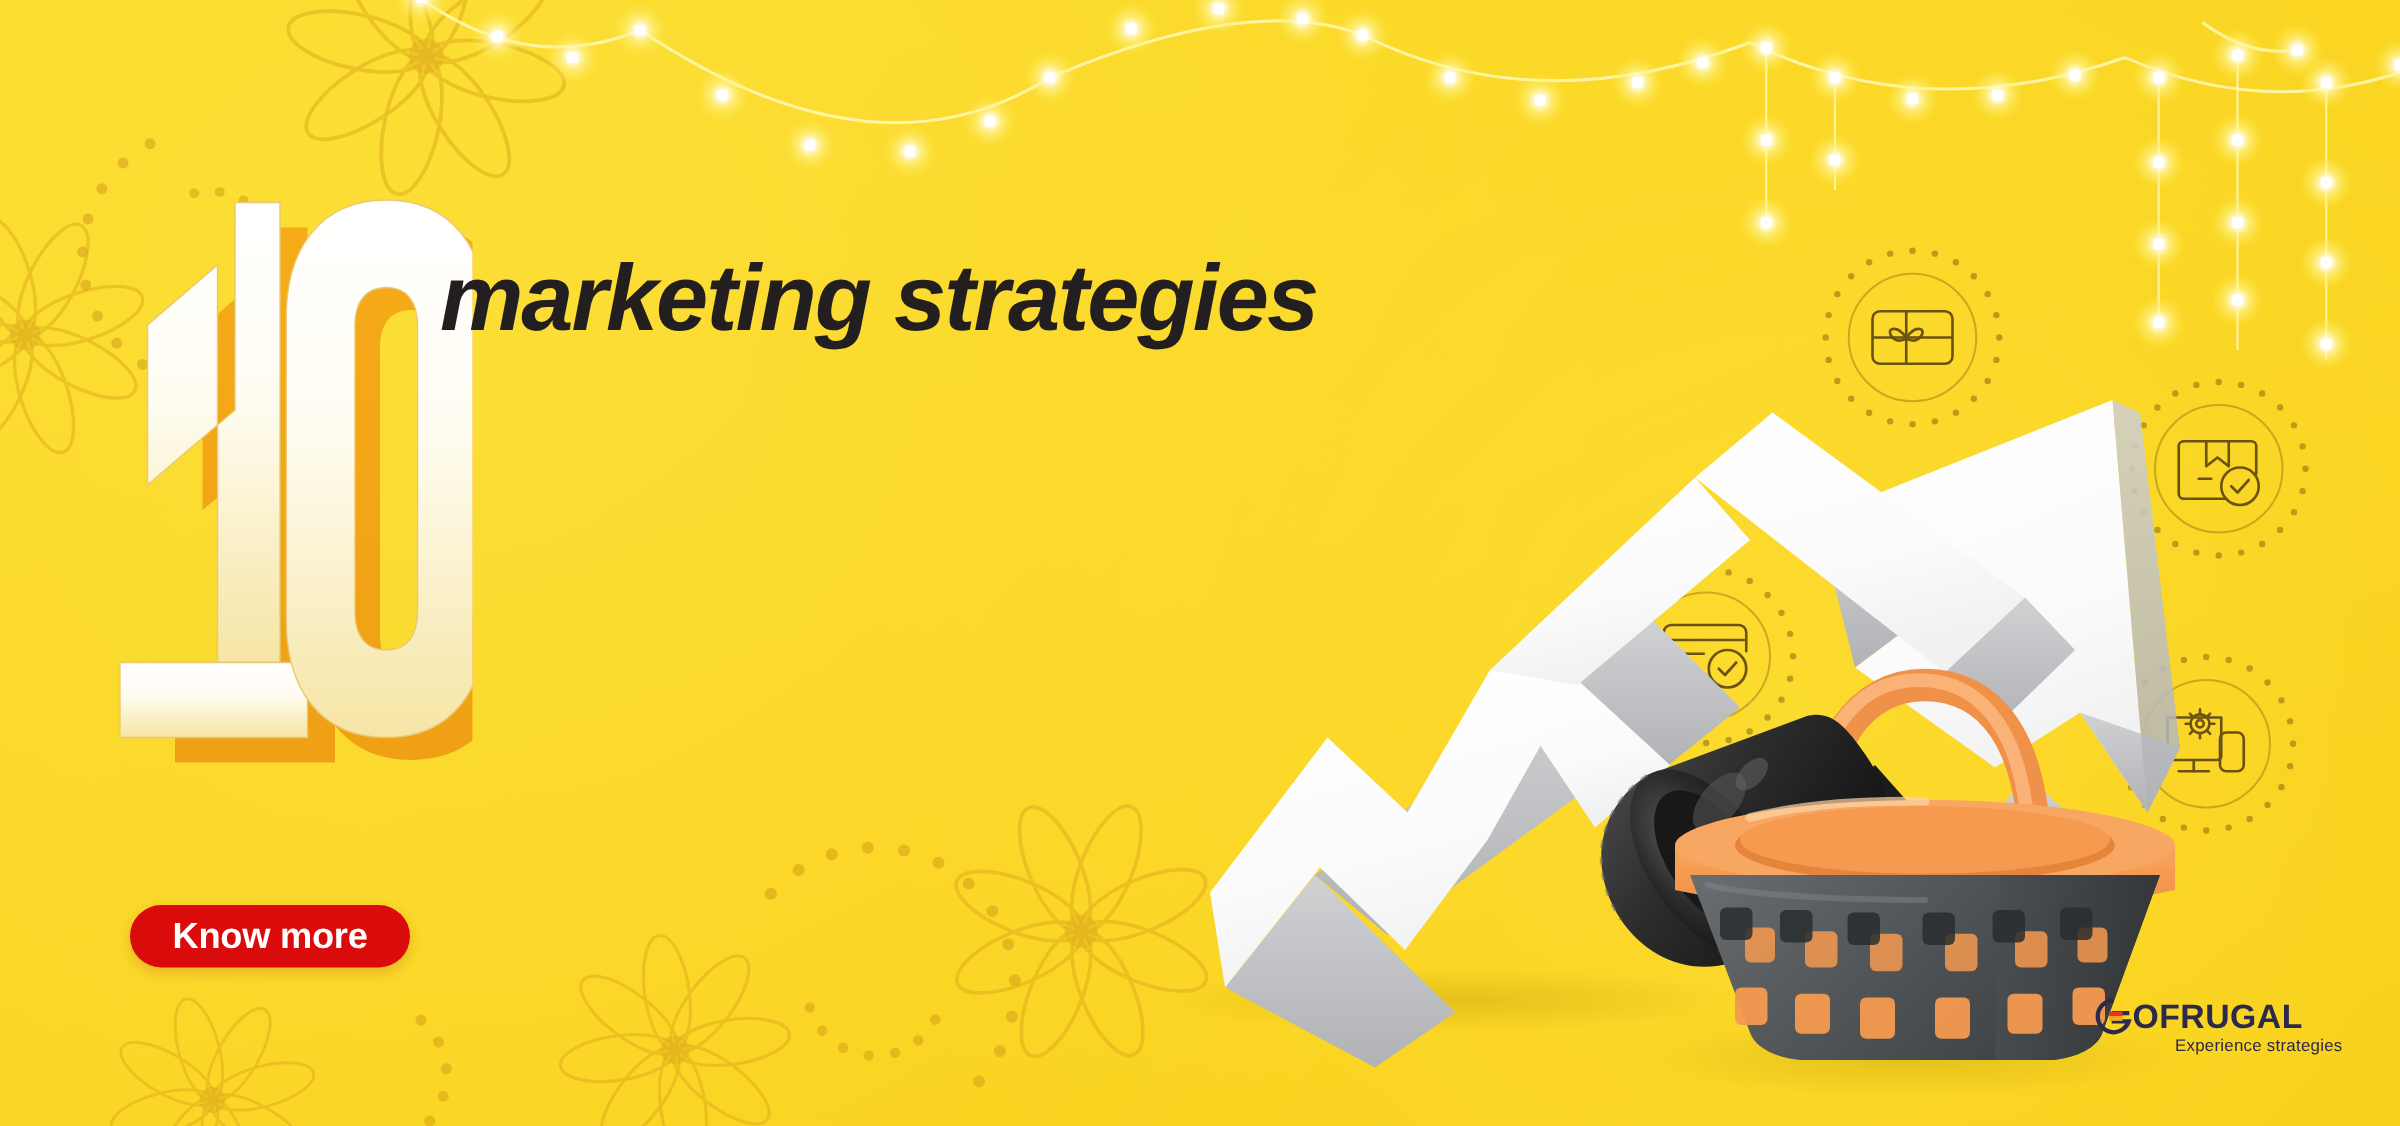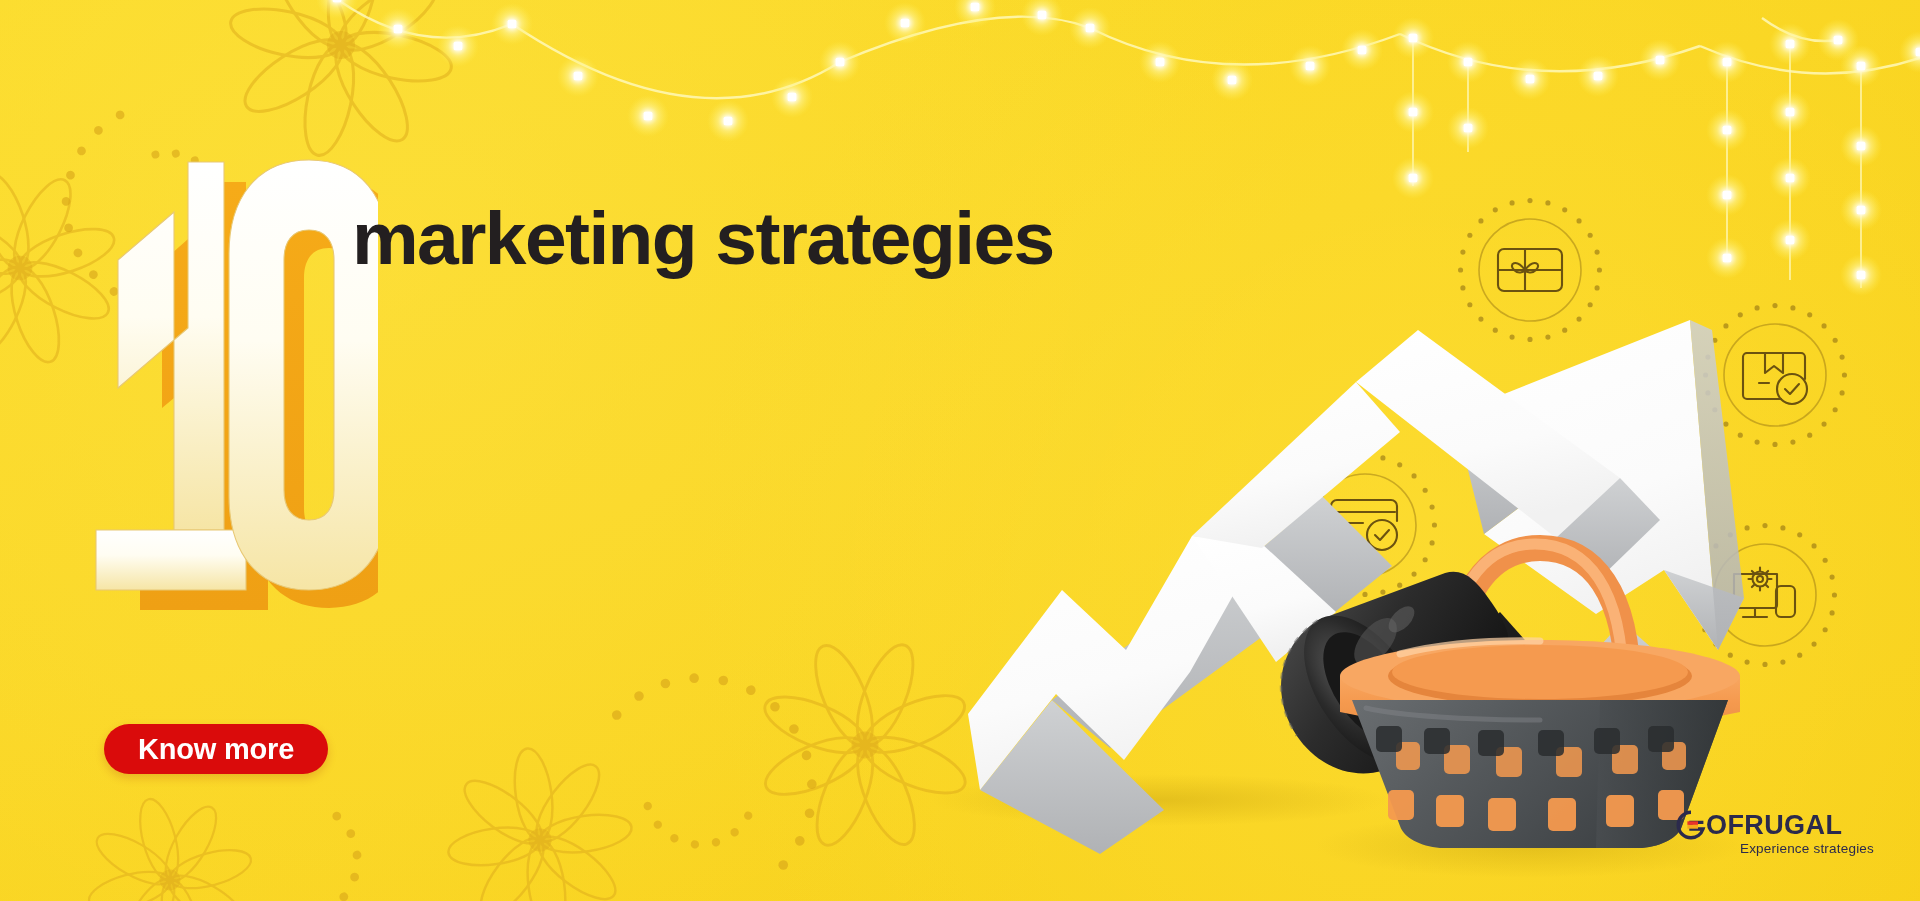--- a/index.html
+++ b/index.html
@@ -36,20 +36,21 @@
     position:absolute;
     left:78px; top:150px;
     width:300px; height:480px;
   }
   .numeral svg { width:100%; height:100%; display:block; }
 
   .headline {
     position:absolute;
     left:352px; top:192px;
     width:820px;
+    font-style:italic;
   }
   .headline .line {
     display:block;
     font-family:"Liberation Sans", sans-serif;
     font-weight:bold;
     font-size:75px;
     line-height:92px;
     letter-spacing:-1.6px;
     color:#231f20;
     white-space:nowrap;
@@ -75,21 +76,20 @@
     cursor:pointer;
     box-shadow:0 4px 10px rgba(150,10,10,0.18);
   }
 
   
   .logo {
     position:absolute;
     left:1676px; top:798px;
     width:200px;
     text-align:center;
-    margin-top:12px;
   }
   .logo-wordmark {
     display:flex;
     align-items:center;
     justify-content:flex-start;
     gap:0px;
   }
   .logo-g { position:relative; width:30px; height:30px; flex:0 0 auto; }
   .logo-g svg { display:block; width:30px; height:30px; }
   .logo-text {

